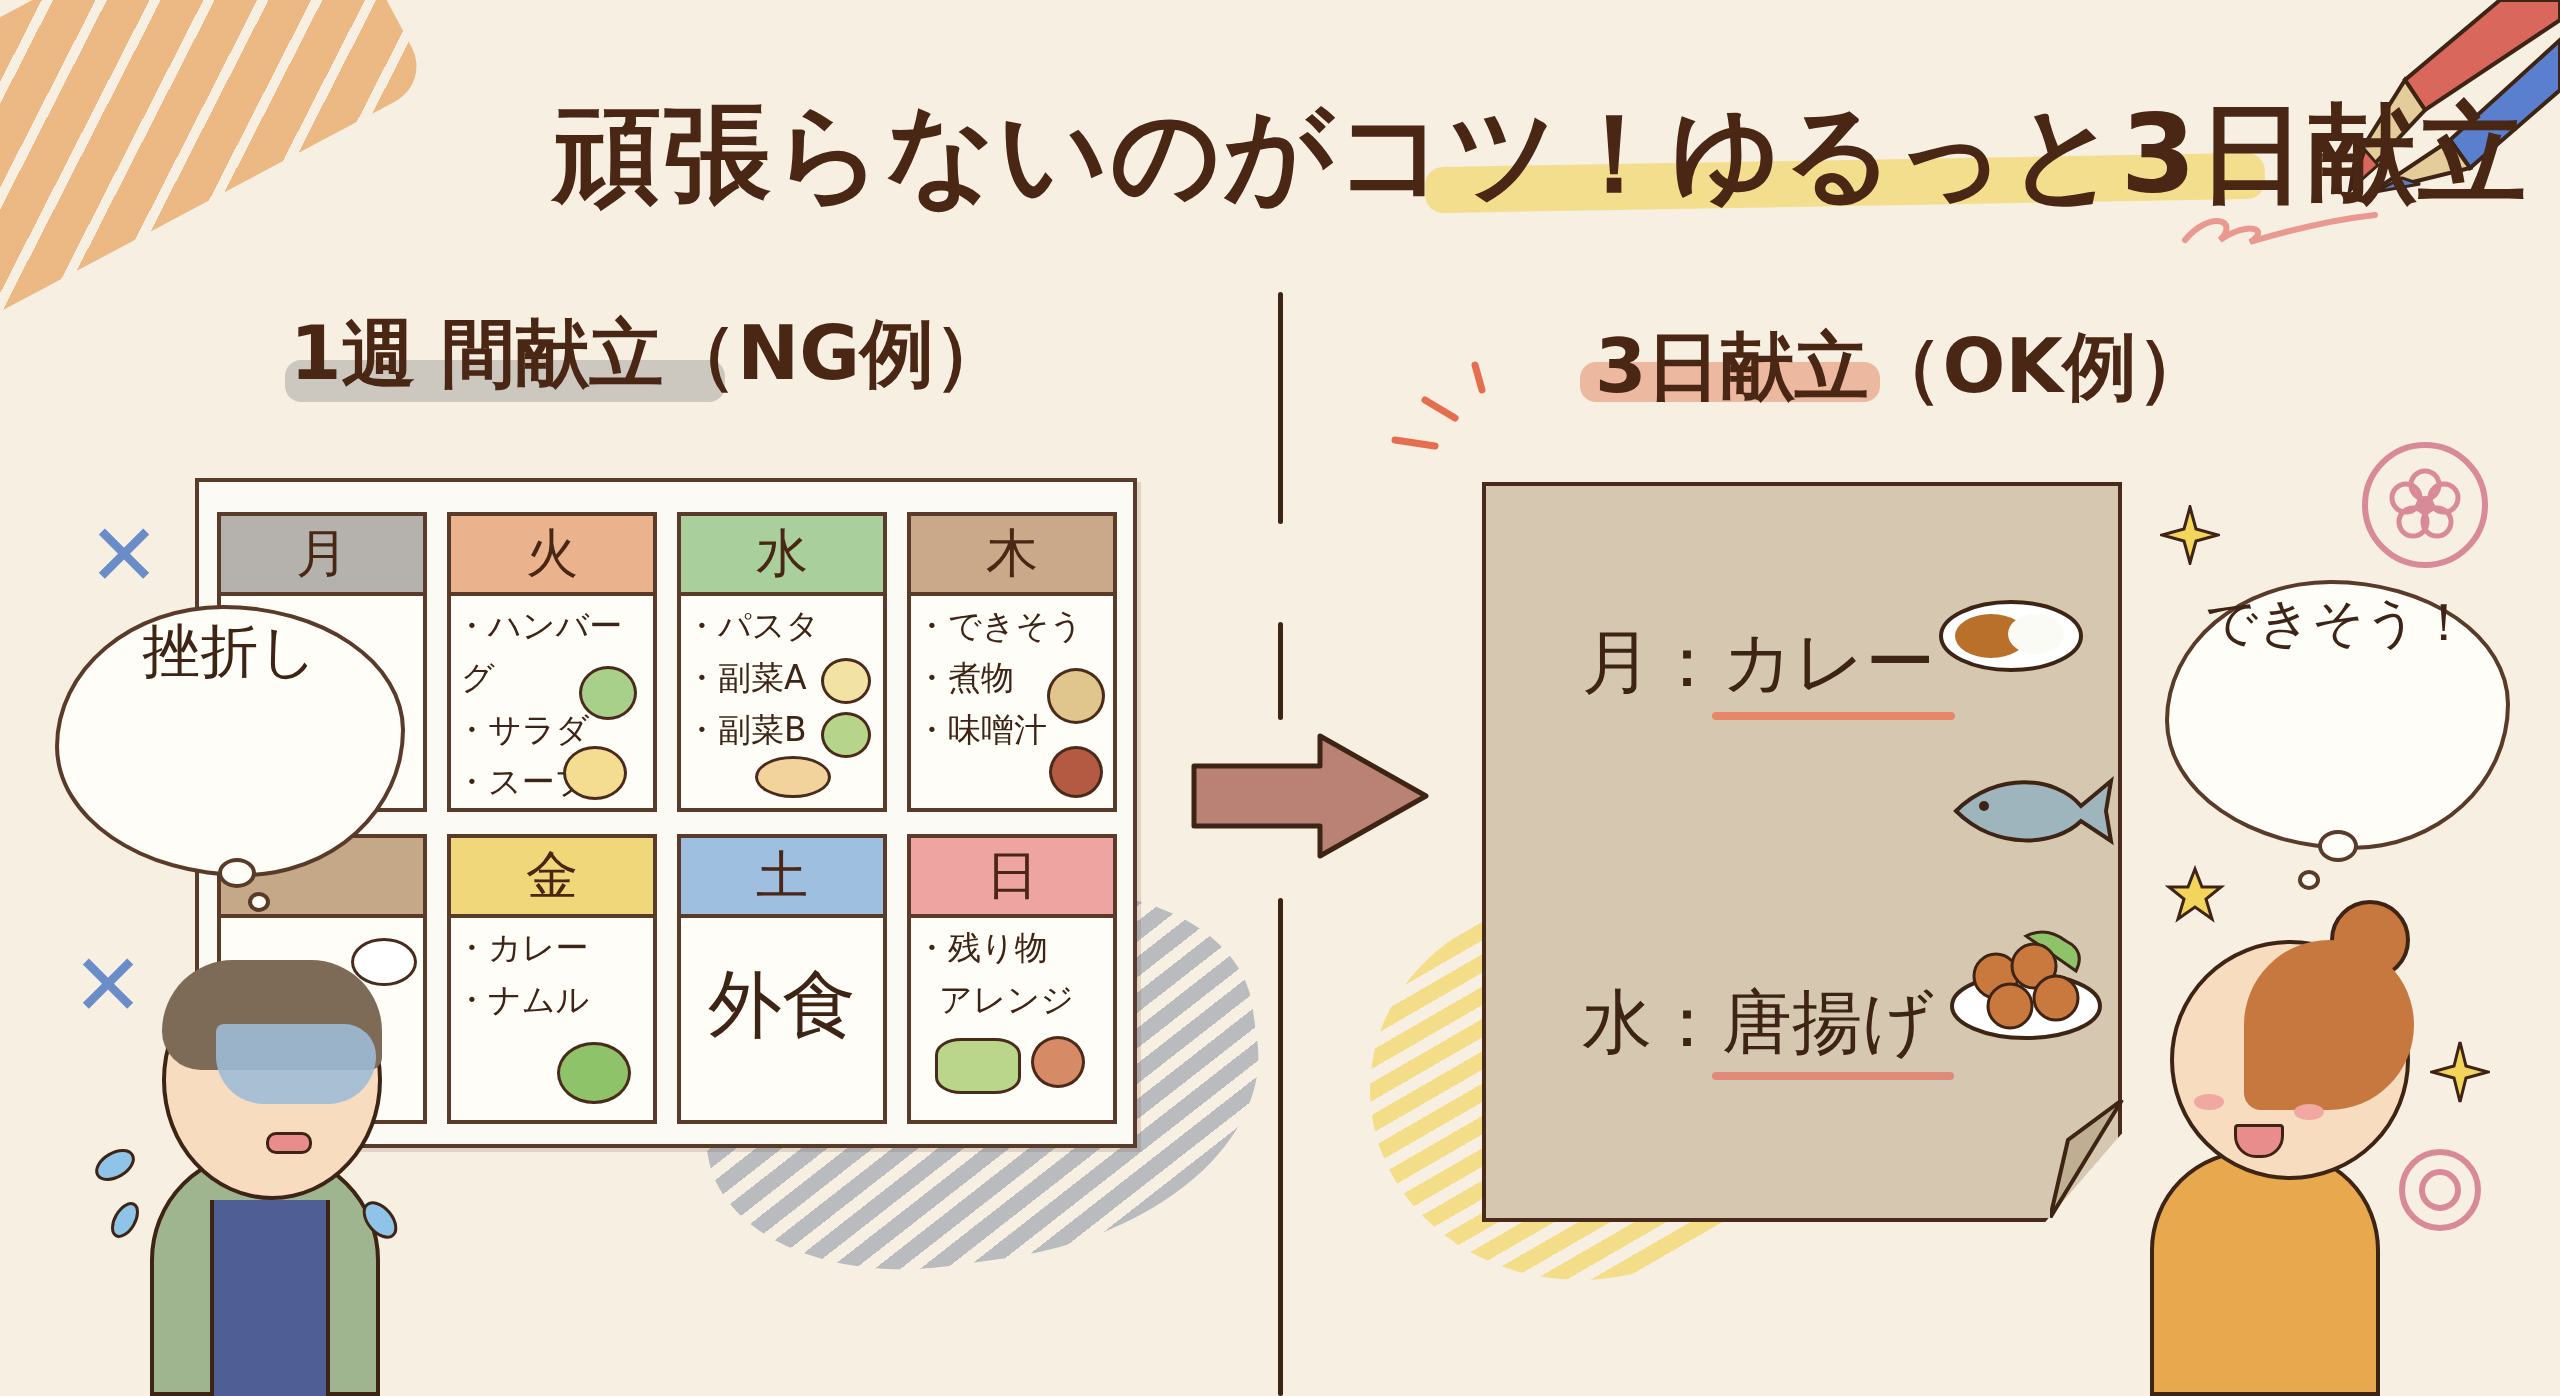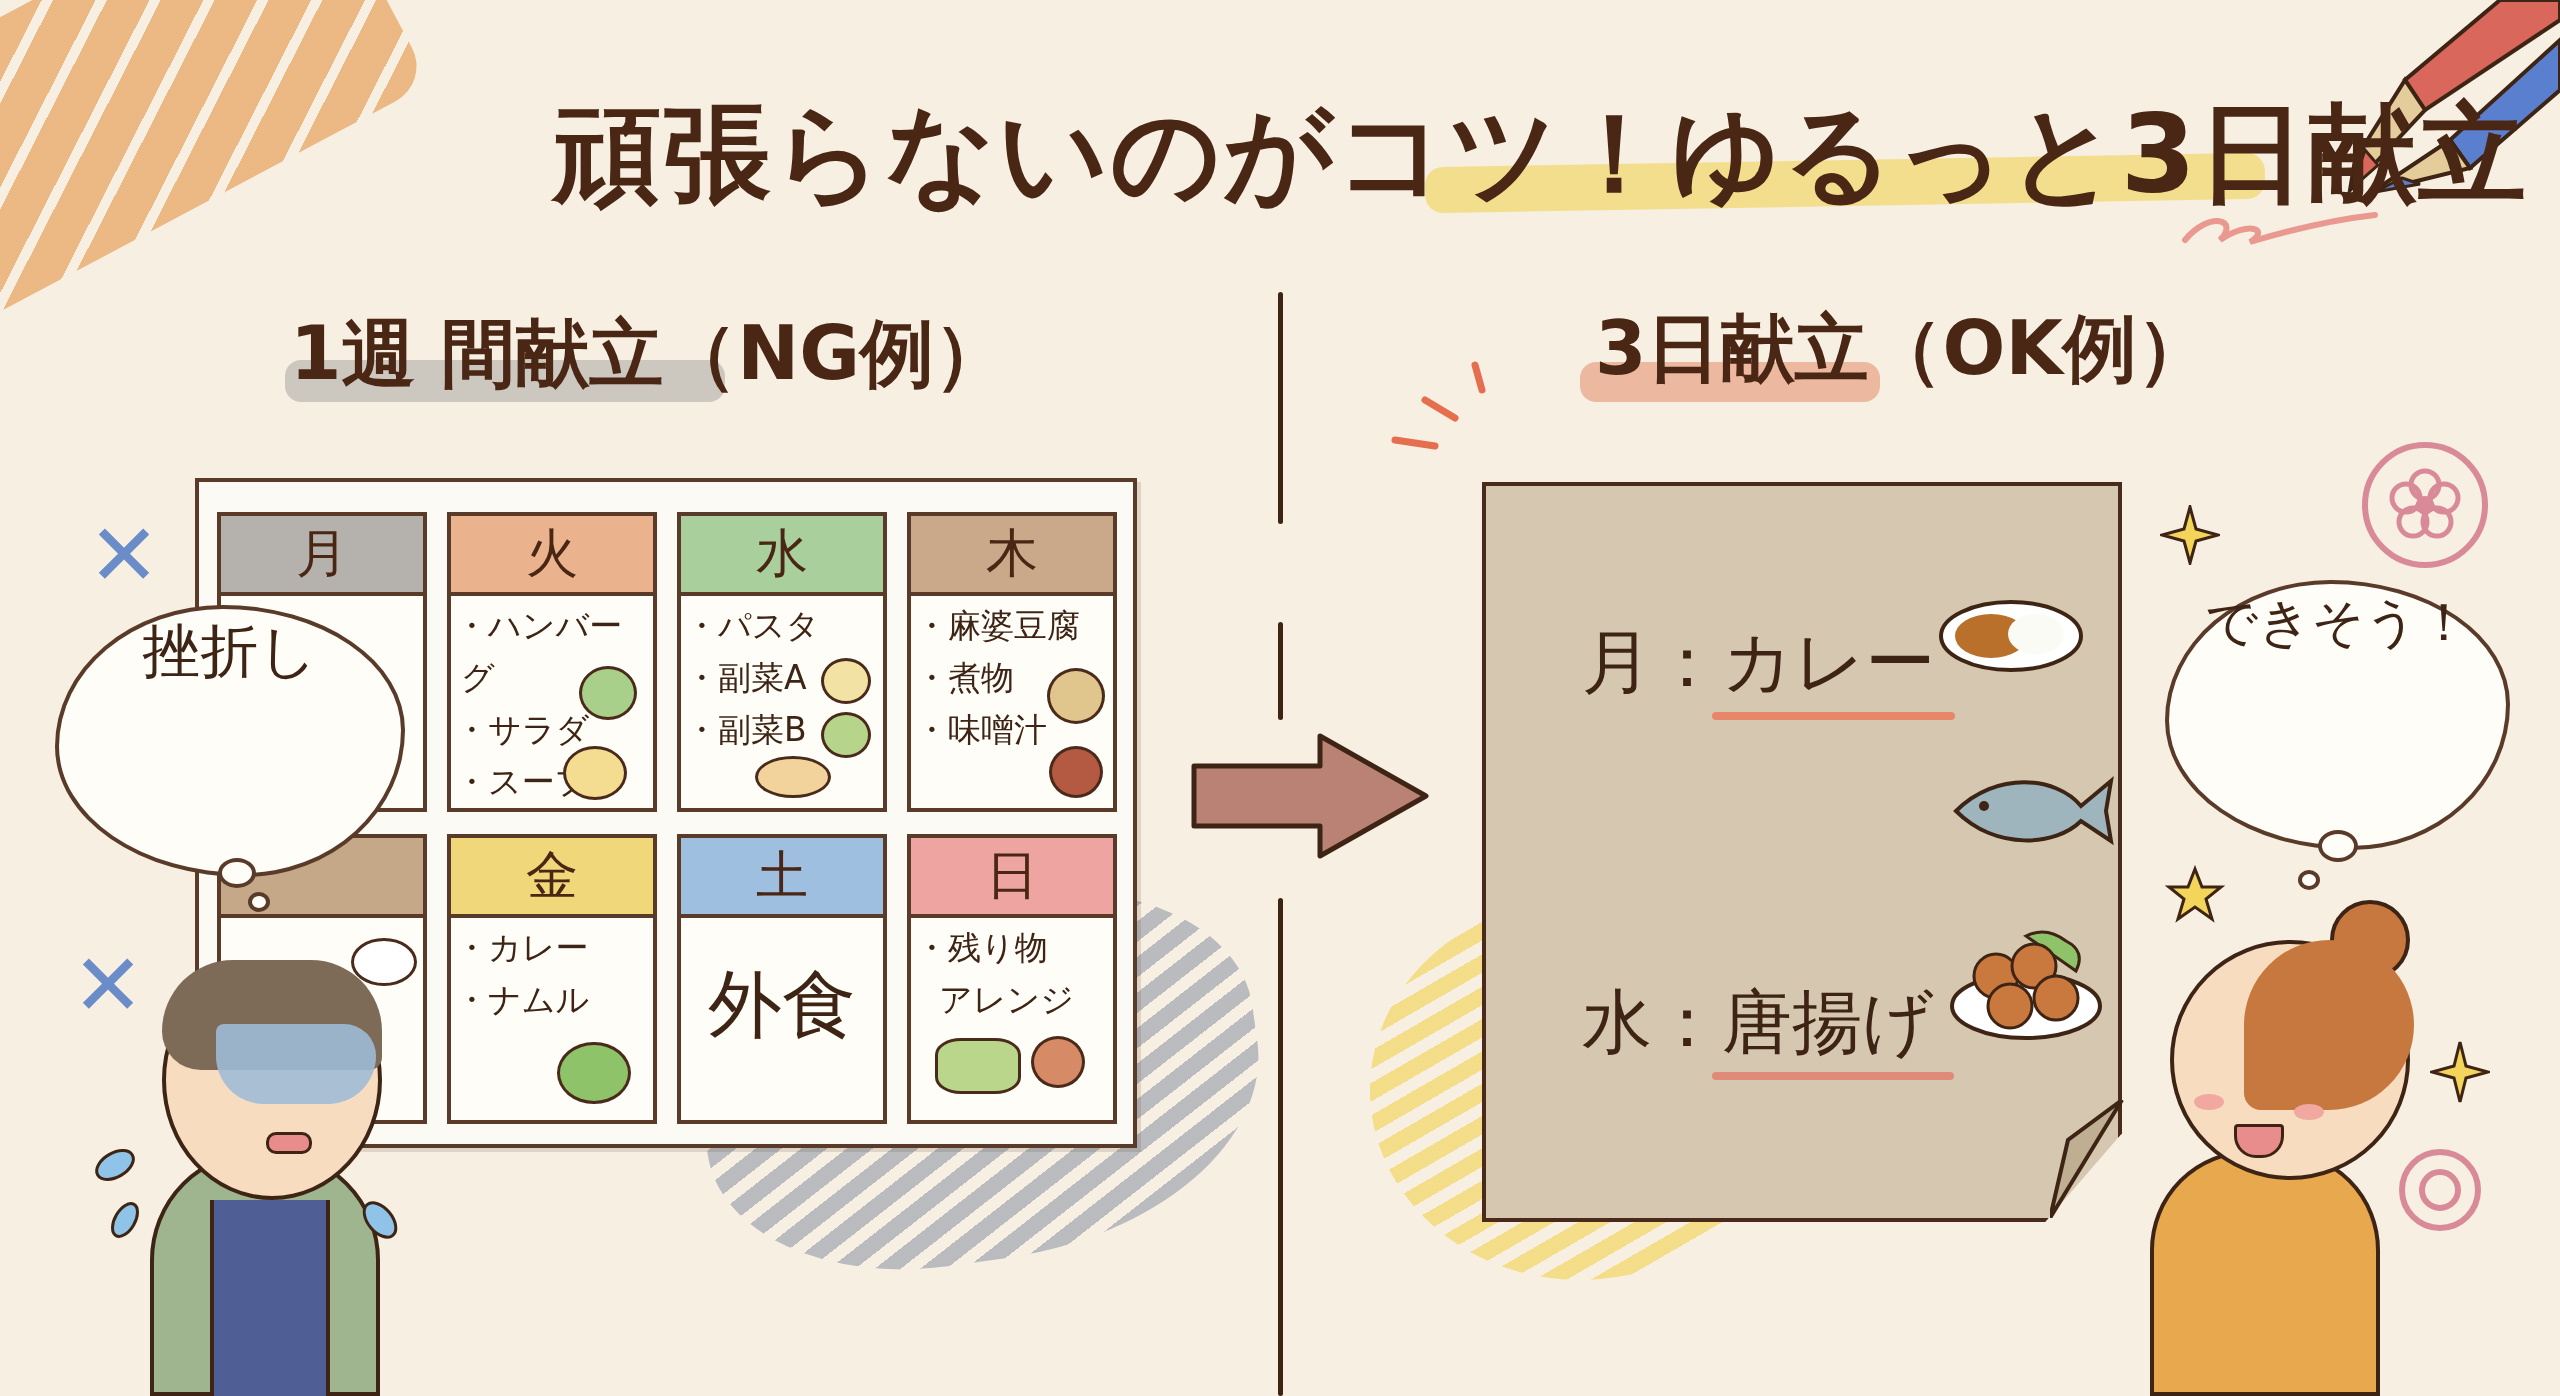--- a/index.html
+++ b/index.html
@@ -27,21 +27,21 @@
   .sub-hl-left {
     left:285px; top:360px; width:440px; height:42px;
     background:#b9b6b1; opacity:.7; border-radius:16px;
   }
   .sub-hl-right {
     left:1580px; top:362px; width:300px; height:40px;
     background:#e9a58a; opacity:.75; border-radius:16px;
   }
   .subhead { font-size:74px; font-weight:bold; color:#4a2614; }
   .subhead-left { left:290px; top:305px; }
-  .subhead-right { left:1595px; top:300px; }
+  .subhead-right { left:1595px; top:318px; }
 
   
   .gray-scribble {
     left:700px; top:900px; width:560px; height:360px;
     background:repeating-linear-gradient(-30deg, rgba(165,170,180,.75) 0 16px, rgba(247,239,225,0) 16px 28px);
     border-radius:50% 40% 50% 40%;
     transform:rotate(-8deg);
   }
   .yellow-scribble {
     left:1370px; top:900px; width:420px; height:380px;
@@ -151,21 +151,21 @@
       <div class="item">副菜A</div>
       <div class="item">副菜B</div>
       <div class="food" style="left:140px;top:62px;width:44px;height:40px;background:#f2e2a4;"></div>
       <div class="food" style="left:140px;top:116px;width:44px;height:40px;background:#b7d58a;"></div>
       <div class="food" style="left:74px;top:160px;width:70px;height:36px;background:#f1d39b;"></div>
     </div>
   </div>
   <div class="day" style="left:708px;top:30px;height:300px;">
     <div class="hdr" style="background:#c9a98a;">木</div>
     <div class="body">
-      <div class="item">麻婆豆腐</div>
+      <div class="item">できそう</div>
       <div class="item">煮物</div>
       <div class="item">味噌汁</div>
       <div class="food" style="left:136px;top:72px;width:52px;height:50px;background:#e0c58c;"></div>
       <div class="food" style="left:138px;top:150px;width:48px;height:46px;background:#b55a42;"></div>
     </div>
   </div>
 
   <div class="day" style="left:18px;top:352px;height:290px;">
     <div class="hdr" style="background:#c4a888;"></div>
     <div class="food" style="left:130px;top:100px;width:60px;height:42px;background:#fff;border-color:#4a2a1a;"></div>

